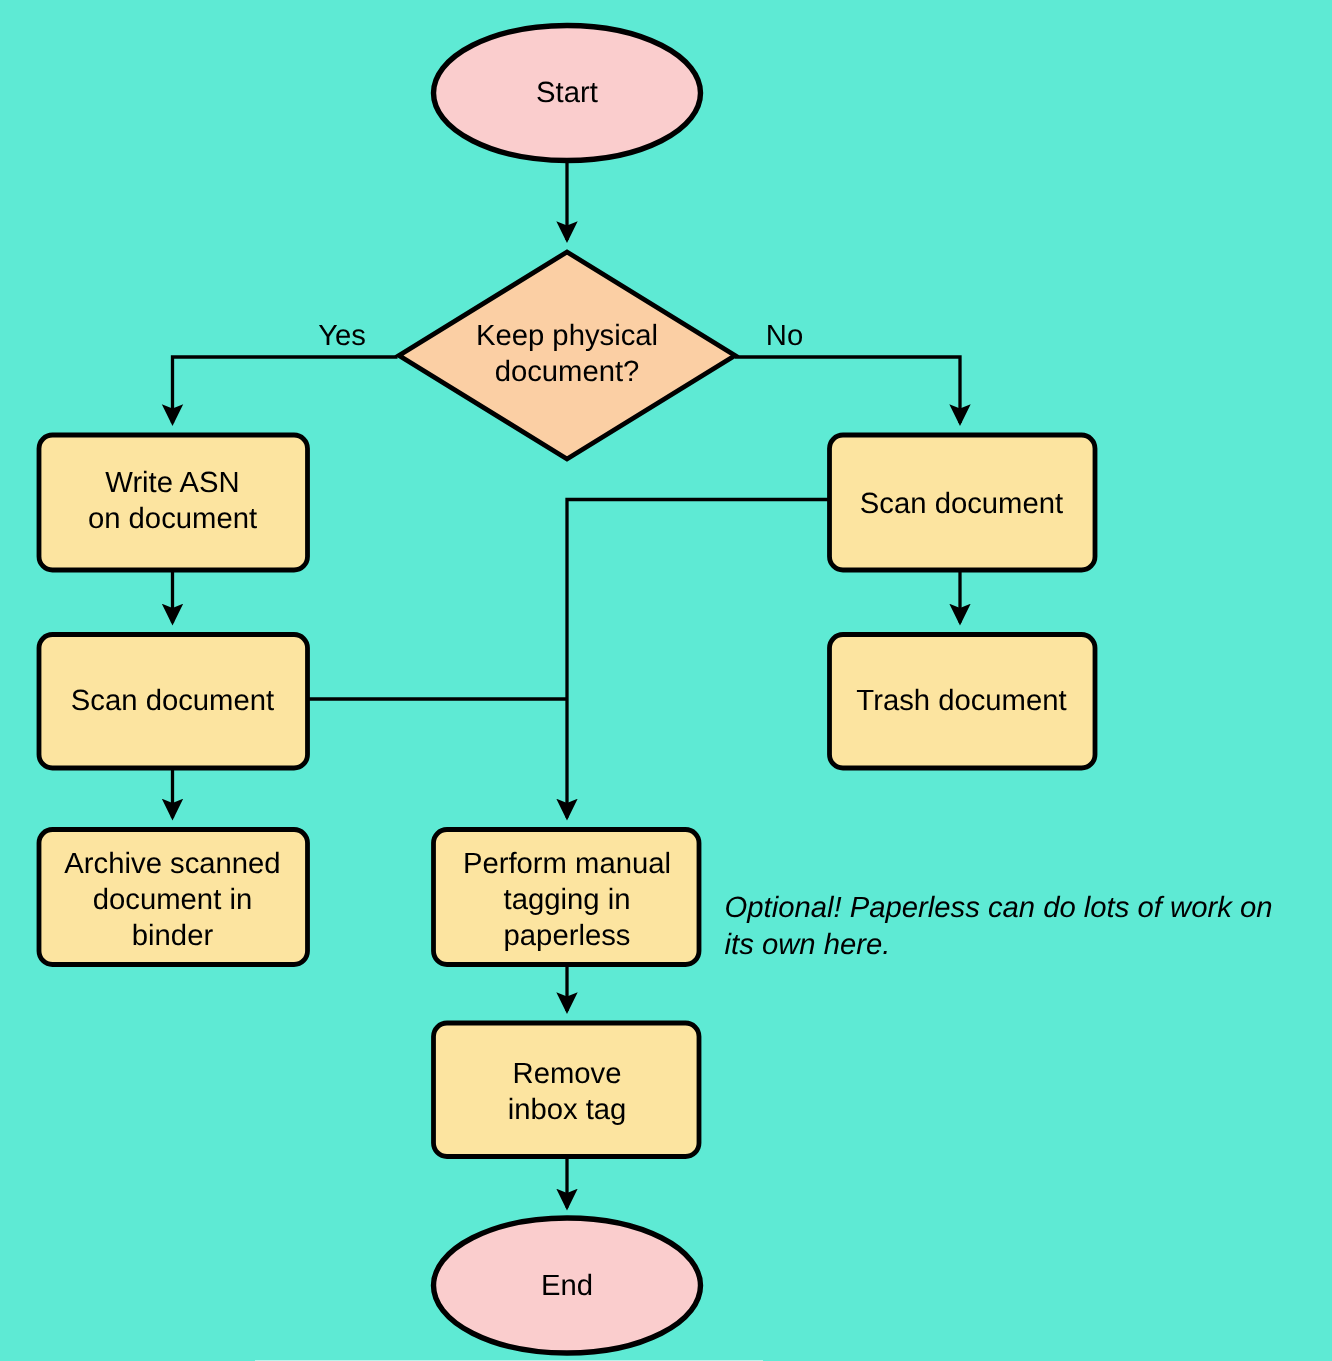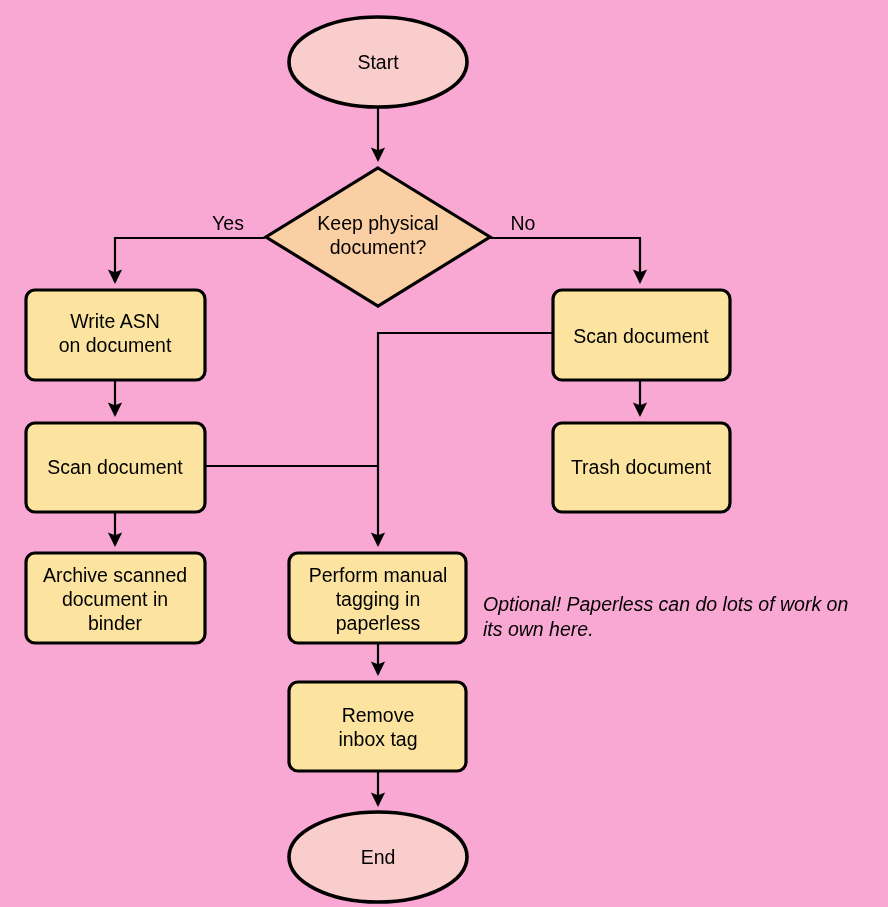--- a/index.html
+++ b/index.html
@@ -1,19 +1,19 @@
 <!DOCTYPE html>
 <html><head>
 <meta charset="utf-8">
 <title>Paperless document workflow flowchart</title>
 <style>
   html,body{margin:0;padding:0;background:#ffffff;}
   body{width:888px;height:907px;overflow:hidden;
        font-family:"Liberation Sans","DejaVu Sans",sans-serif;}
-  #canvas{position:relative;width:888px;height:907px;background:#f9a8d4;}
+  #canvas{position:relative;width:888px;height:907px;background:#5eead4;}
   svg#flow{position:absolute;left:0;top:0;width:888px;height:907px;}
   .node-text{font-size:19.5px;fill:#000000;}
   .edge-label{font-size:19.5px;fill:#000000;}
   .note-text{font-size:19.5px;fill:#000000;font-style:italic;}
   .shape{stroke:#000000;stroke-width:3.2;}
   .shape-ellipse{stroke-width:3.6;}
   .conn{stroke:#000000;stroke-width:2.2;fill:none;}
 </style>
 </head>
 <body>

